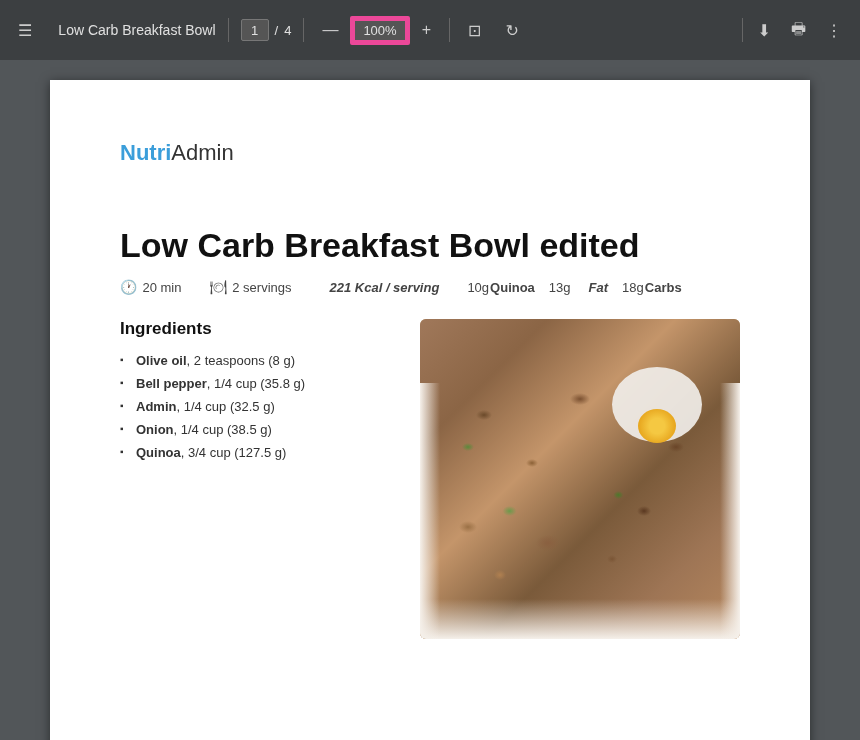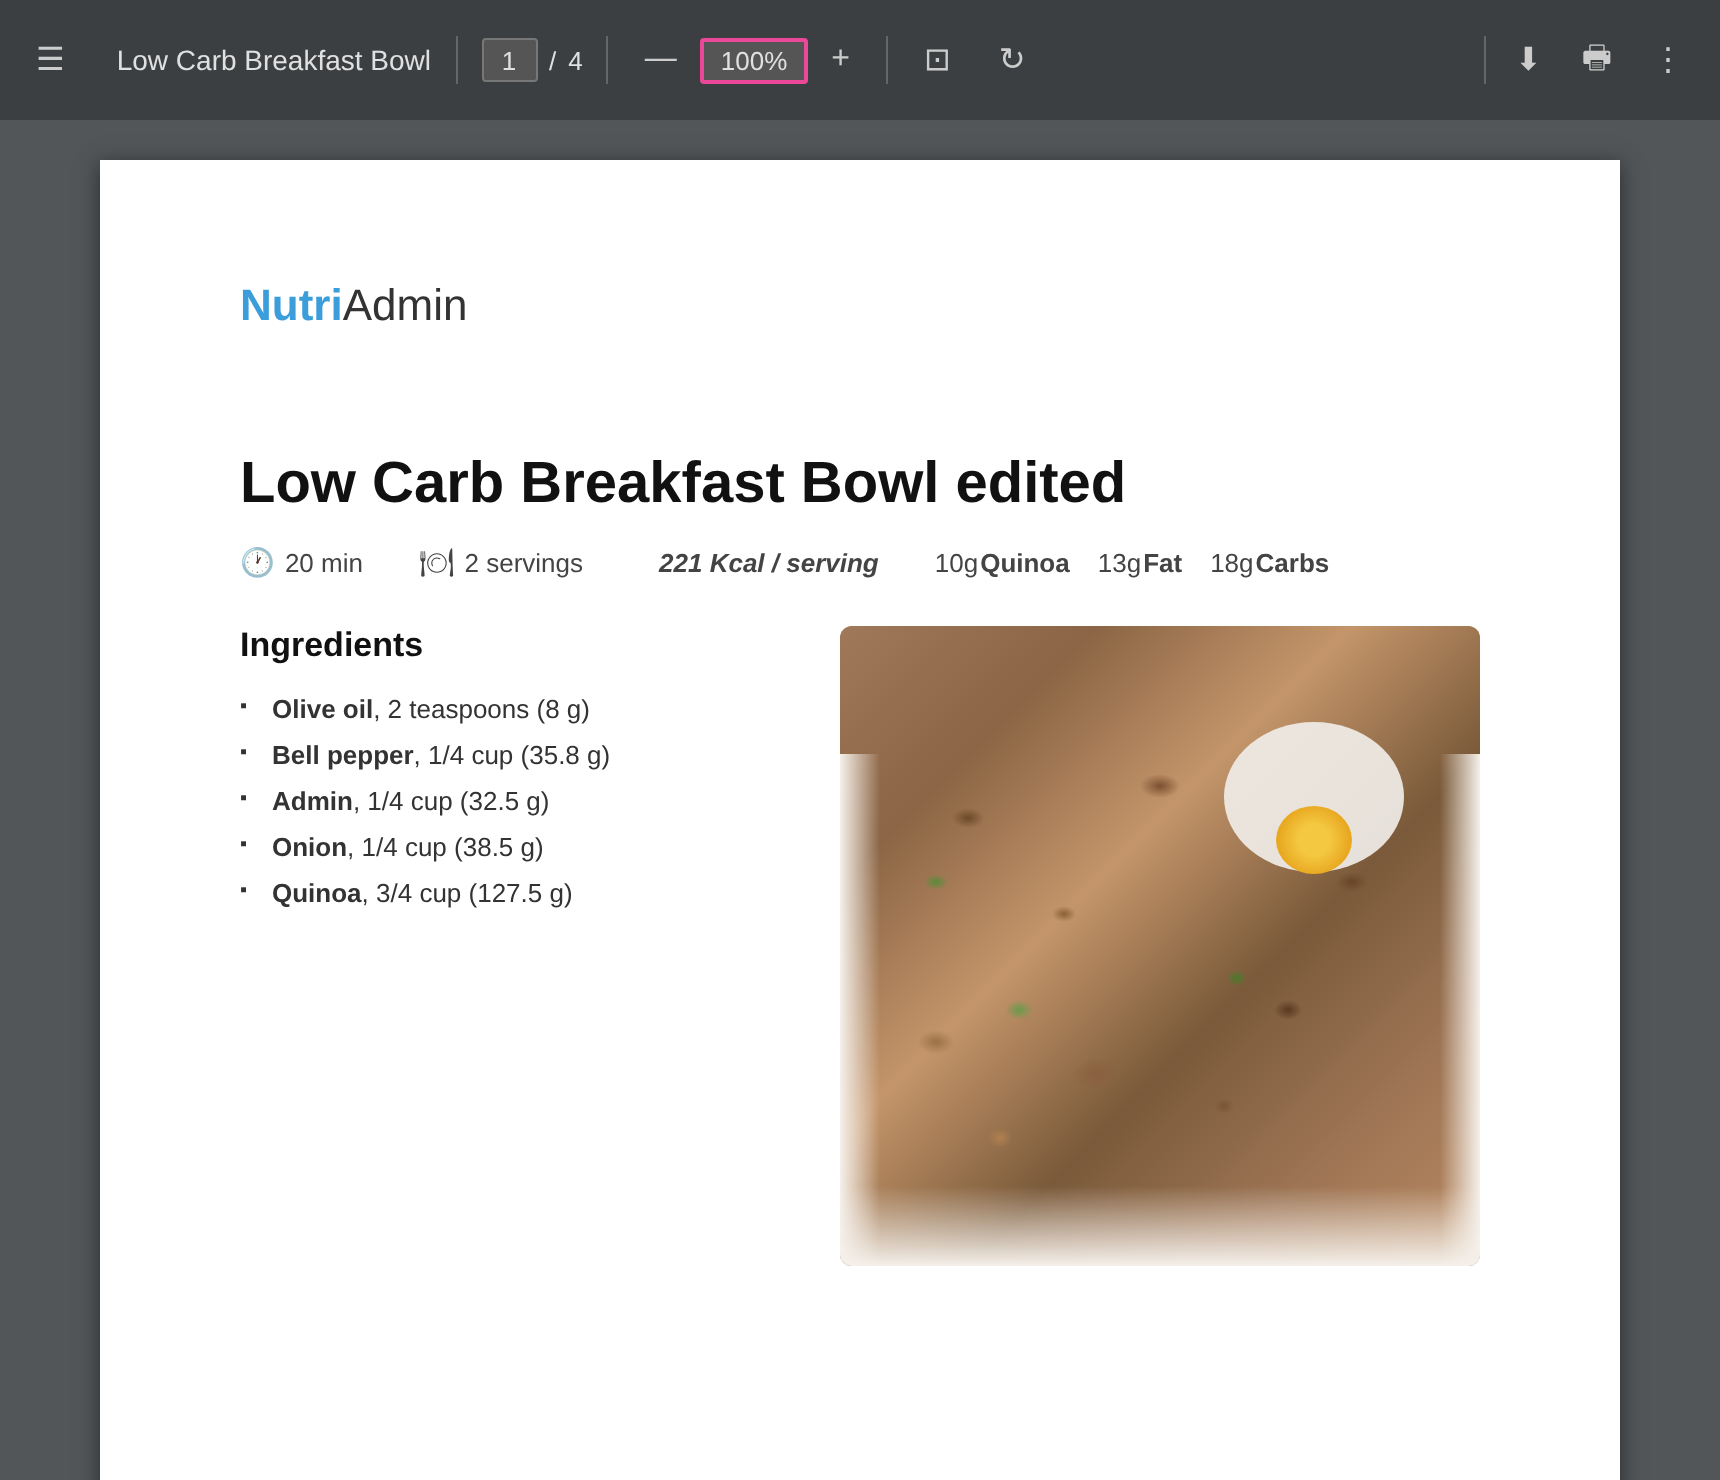--- a/index.html
+++ b/index.html
@@ -53,21 +53,21 @@
       font-size: 13px;
       border-radius: 2px;
     }
     .zoom-section {
       display: flex;
       align-items: center;
       gap: 6px;
     }
     .zoom-display {
       background: #555;
-      border: 2px solid #ec4899;
+      border: 5px solid #ec4899;
       color: #e0e0e0;
       padding: 2px 8px;
       font-size: 13px;
       border-radius: 2px;
     }
     .toolbar-icon-btn {
       background: none;
       border: none;
       color: #ccc;
       cursor: pointer;
@@ -114,21 +114,21 @@
       color: #3b9eda;
       font-weight: 700;
     }
     .logo-admin {
       color: #333;
       font-weight: 400;
     }
 
     
     .recipe-title {
-      font-size: 29px;
+      font-size: 34px;
       font-weight: 700;
       color: #111;
       margin-bottom: 14px;
     }
 
     
     .meta-row {
       display: flex;
       align-items: center;
       gap: 28px;
@@ -359,21 +359,21 @@
       <div class="meta-item">
         <span class="meta-icon">🍽</span>
         <span>2 servings</span>
       </div>
       <div class="meta-kcal"><span>221</span> <strong style="font-style:italic;">Kcal / serving</strong></div>
       <div class="meta-macros">
         <span>
           <span class="macro-val" style="font-weight: 400;">10g</span><span class="macro-label" style="font-weight: 700; margin-left: 1px;">Quinoa</span>
         </span>
         <span>
-          <span class="macro-val" style="font-weight: 400;">13g</span><span class="macro-label" style="font-weight: 700; margin-left: 1px;">Fat</span>
+          <span class="macro-val" style="font-weight: 400;">13g</span><span class="macro-label" style="font-weight: 700; margin-left: 18px; font-style: italic;">Fat</span>
         </span>
         <span>
           <span class="macro-val" style="font-weight: 400;">18g</span><span class="macro-label" style="font-weight: 700; margin-left: 1px;">Carbs</span>
         </span>
       </div>
     </div>
 
     <div class="content-area">
       <div class="ingredients-section">
         <h2 class="ingredients-title">Ingredients</h2>

